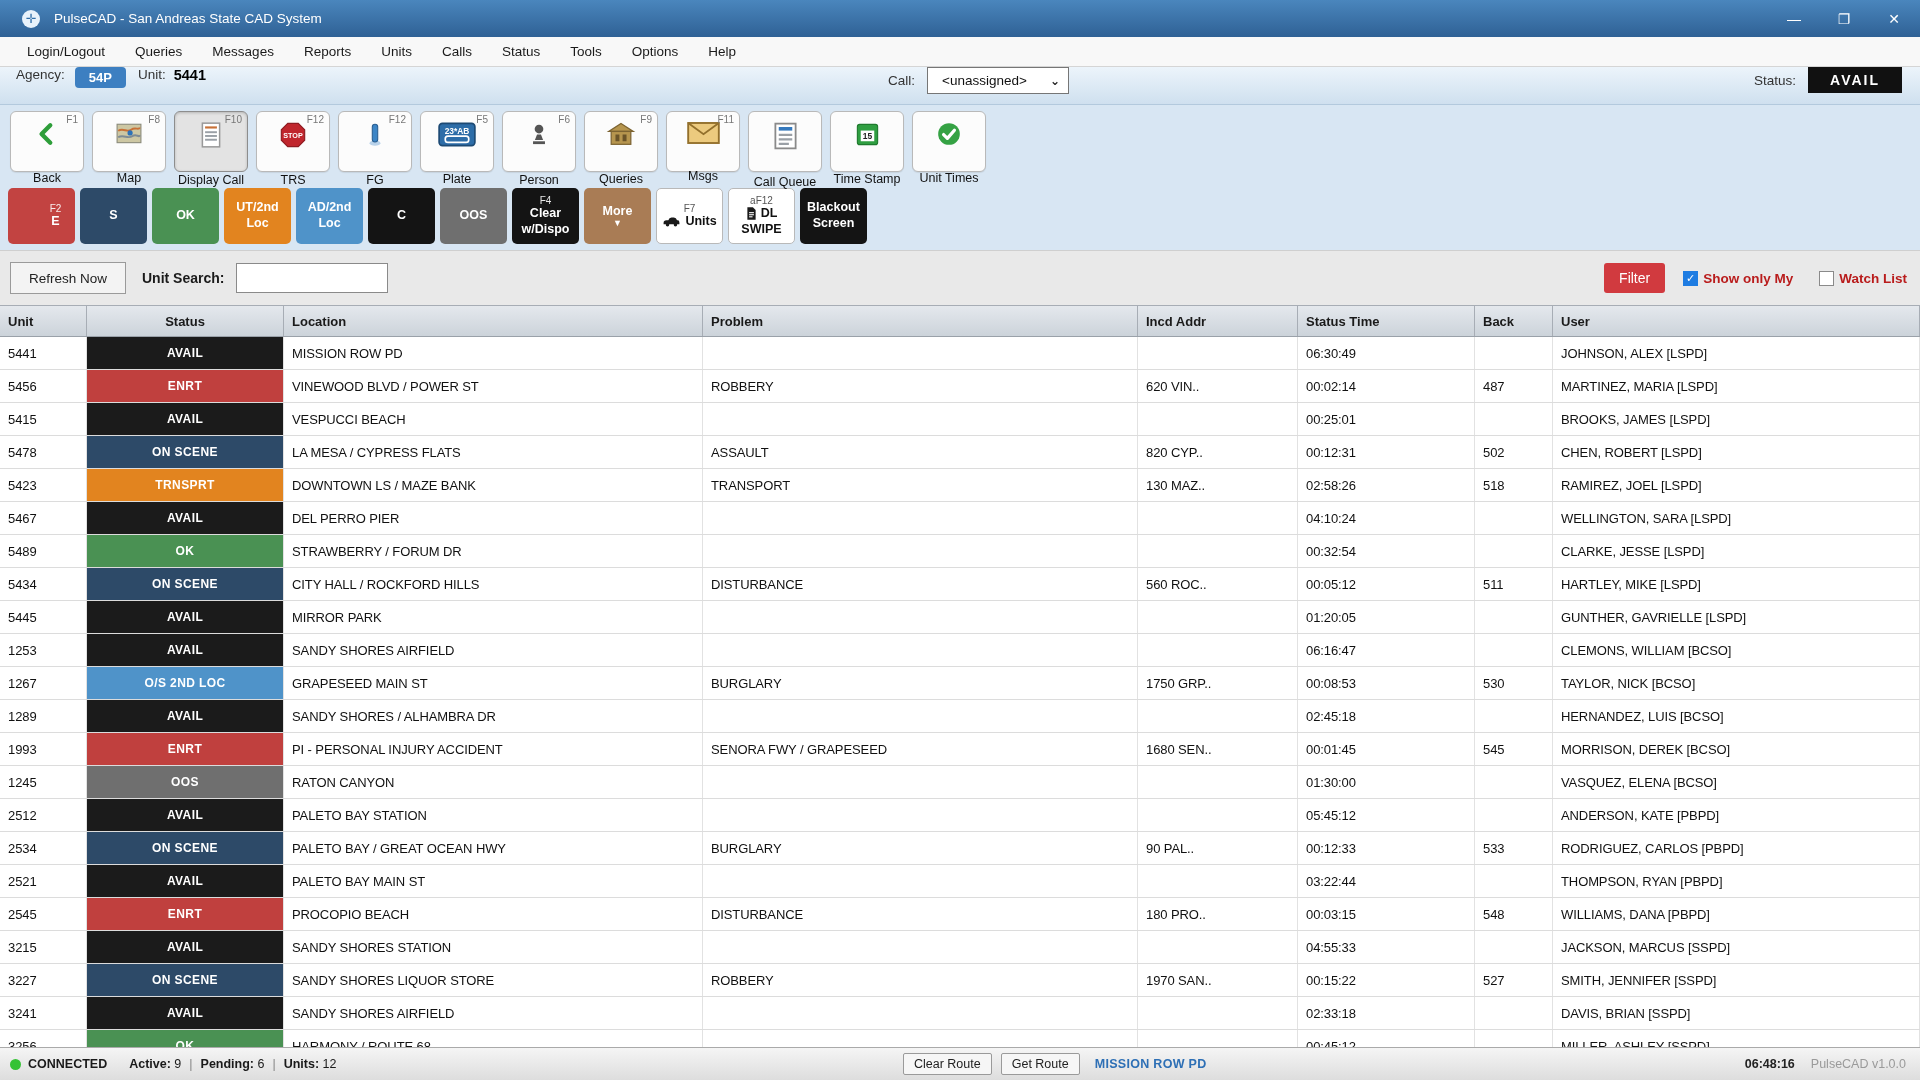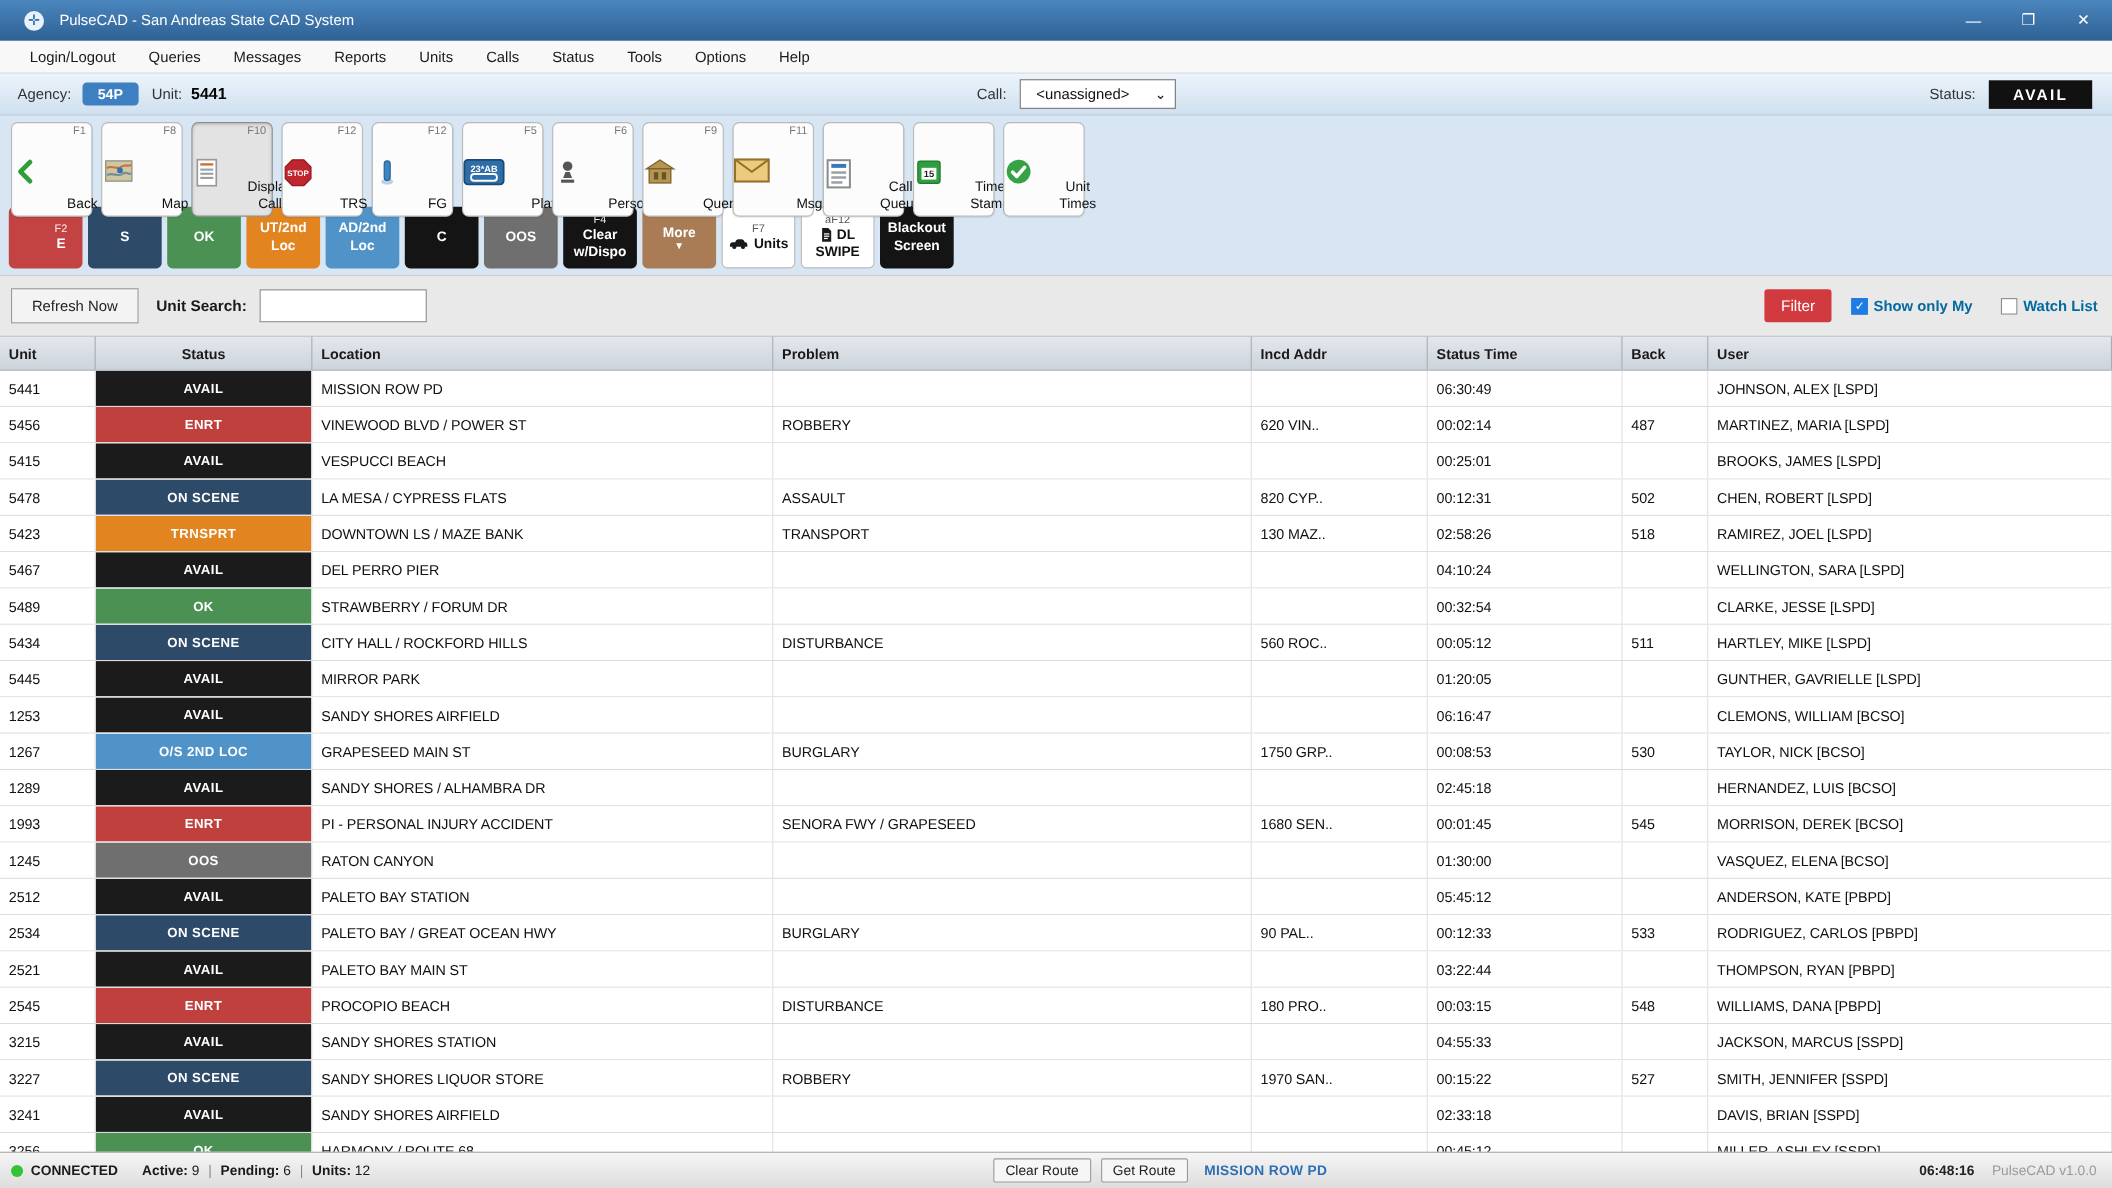--- a/index.html
+++ b/index.html
@@ -11,34 +11,34 @@
   .app-icon { width:18px; height:18px; border-radius:50%; background:#e8f2fb; color:#2f6ea8; font-size:13px; font-weight:bold; display:flex; align-items:center; justify-content:center; margin:0 14px 0 8px; }
   .title-text { color:#fff; font-size:13.5px; }
   .win-controls { position:absolute; right:16px; top:0; height:100%; display:flex; align-items:center; gap:30px; }
   .win-btn { color:#fff; font-size:14px; width:20px; text-align:center; cursor:default; }
 
   
   .menubar { height:30px; background:#f8f8f8; border-bottom:1px solid #d5d5d5; display:flex; align-items:center; padding-left:12px; }
   .menu-item { padding:0 15px; font-size:13.5px; color:#1a1a1a; line-height:30px; }
 
   
-  .infobar { height:38px; background:linear-gradient(#ecf4fb,#cfe0ef); border-bottom:1px solid #b3c9dd; position:relative; display:flex; align-items:center; }
+  .infobar { height:38px; background:linear-gradient(#ecf4fb,#cfe0ef); border-bottom:1px solid #b3c9dd; position:relative; display:flex; align-items:flex-start; }
   .ib-label { color:#333; font-size:13.5px; }
   .agency-badge { background:#3d7fc1; color:#fff; font-weight:bold; font-size:13px; padding:3px 14px; border-radius:4px; margin:0 12px 0 10px; }
   .unit-value { font-weight:bold; font-size:14.5px; margin-left:8px; color:#000; }
   .call-group { position:absolute; left:888px; display:flex; align-items:center; }
   .call-select { margin-left:12px; width:142px; height:27px; background:#fff; border:1px solid #767676; display:flex; align-items:center; justify-content:space-between; padding:0 8px 0 14px; font-size:13.5px; color:#111; }
   .sel-chevron { font-weight:bold; font-size:12px; color:#222; }
   .status-group { position:absolute; right:18px; display:flex; align-items:center; }
   .status-badge { background:#111; color:#fff; font-weight:bold; letter-spacing:2px; font-size:14px; padding:5px 22px; margin-left:12px; }
 
   
   .toolzone { background:#d8e6f3; }
   .toolbar1 { height:80px; padding:6px 0 0 10px; display:flex; gap:8px; }
-  .tb1 { width:74px; height:86px; background:#fcfcfc; border:1px solid #b9b9b9; border-radius:6px; position:relative; display:flex; flex-direction:row; align-items:center; justify-content:flex-start; padding-top:3px; box-shadow:0 1px 1px rgba(0,0,0,.08);gap:24px; }
+  .tb1 { width:74px; height:61px; background:#fcfcfc; border:1px solid #b9b9b9; border-radius:6px; position:relative; display:flex; flex-direction:column; align-items:center; justify-content:flex-start; padding-top:3px; box-shadow:0 1px 1px rgba(0,0,0,.08);gap:24px; }
   .tb1.active { background:#e3e3e3; border:1px solid #8d8d8d; box-shadow:inset 0 1px 3px rgba(0,0,0,.2); }
   .tb1 .fkey { position:absolute; top:2px; right:5px; font-size:10px; color:#777; }
   .tb1-icon { height:32px; display:flex; align-items:flex-start; justify-content:center; margin-top:6px; }
   .tb1-label { font-size:12.5px; color:#111; text-align:center; line-height:1.15; margin-top:auto; padding-bottom:4px; }
 
   .toolbar2 { height:65px; padding:3px 0 0 8px; display:flex; gap:5px; }
   .tb2 { width:67px; height:56px; border:none; border-radius:5px; color:#fff; font-size:12.5px; font-weight:600; display:flex; flex-direction:column; align-items:center; justify-content:center; line-height:1.25; text-align:center; }
   .tb2 .fkey2 { font-size:10px; font-weight:normal; color:rgba(255,255,255,.9); line-height:1.1; }
   .tb2.light { background:#fff; color:#111; border:1px solid #b9b9b9; }
   .tb2.light .fkey2 { color:#555; }
@@ -48,21 +48,21 @@
   
   .filterrow { height:55px; background:#e9e9e9; border-top:1px solid #cfcfcf; position:relative; display:flex; align-items:center; }
   .refresh-btn { margin-left:10px; width:116px; height:32px; background:#f3f3f3; border:1px solid #9a9a9a; font-size:13.5px; color:#222; }
   .search-label { font-weight:bold; font-size:14px; margin-left:16px; }
   .search-input { margin-left:12px; width:152px; height:30px; background:#fff; border:1px solid #8a8a8a; font-size:13px; padding:0 6px; }
   .right-group { position:absolute; right:13px; display:flex; align-items:center; gap:12px; }
   .filter-btn { background:#d13a3f; color:#fff; border:none; border-radius:3px; font-size:14px; padding:7px 15px; }
   .cb-group { display:flex; align-items:center; gap:5px; margin-left:6px; }
   .cb { width:15px; height:15px; border:1px solid #8a8a8a; background:#fff; display:inline-flex; align-items:center; justify-content:center; }
   .cb.checked { background:#1e7ce2; border-color:#1e7ce2; color:#fff; font-size:11px; font-weight:bold; }
-  .cb-label { font-size:13.5px; font-weight:600; color:#0369a1; }
+  .cb-label { font-size:13.5px; font-weight:600; color:#b91c1c; }
 
   
   .grid-table { background:#fff; }
   .thead { display:grid; height:32px; background:linear-gradient(#e4e8ed,#ccd3da); border-top:1px solid #a7adb5; border-bottom:1px solid #9aa1a9; font-weight:bold; font-size:13px; }
   .th { display:flex; align-items:center; padding-left:8px; border-right:1px solid #a7adb5; }
   .th.center { justify-content:center; padding-left:0; }
   .tbody { height:710px; overflow:hidden; }
   .trow { display:grid; height:33px; background:#fff; border-bottom:1px solid #dcdcdc; font-size:13px; letter-spacing:-.1px; }
   .td { display:flex; align-items:center; padding-left:8px; border-right:1px solid #e2e2e2; color:#111; white-space:nowrap; overflow:hidden; }
   .td.status-cell { padding:0; border-right:1px solid #e2e2e2; }

